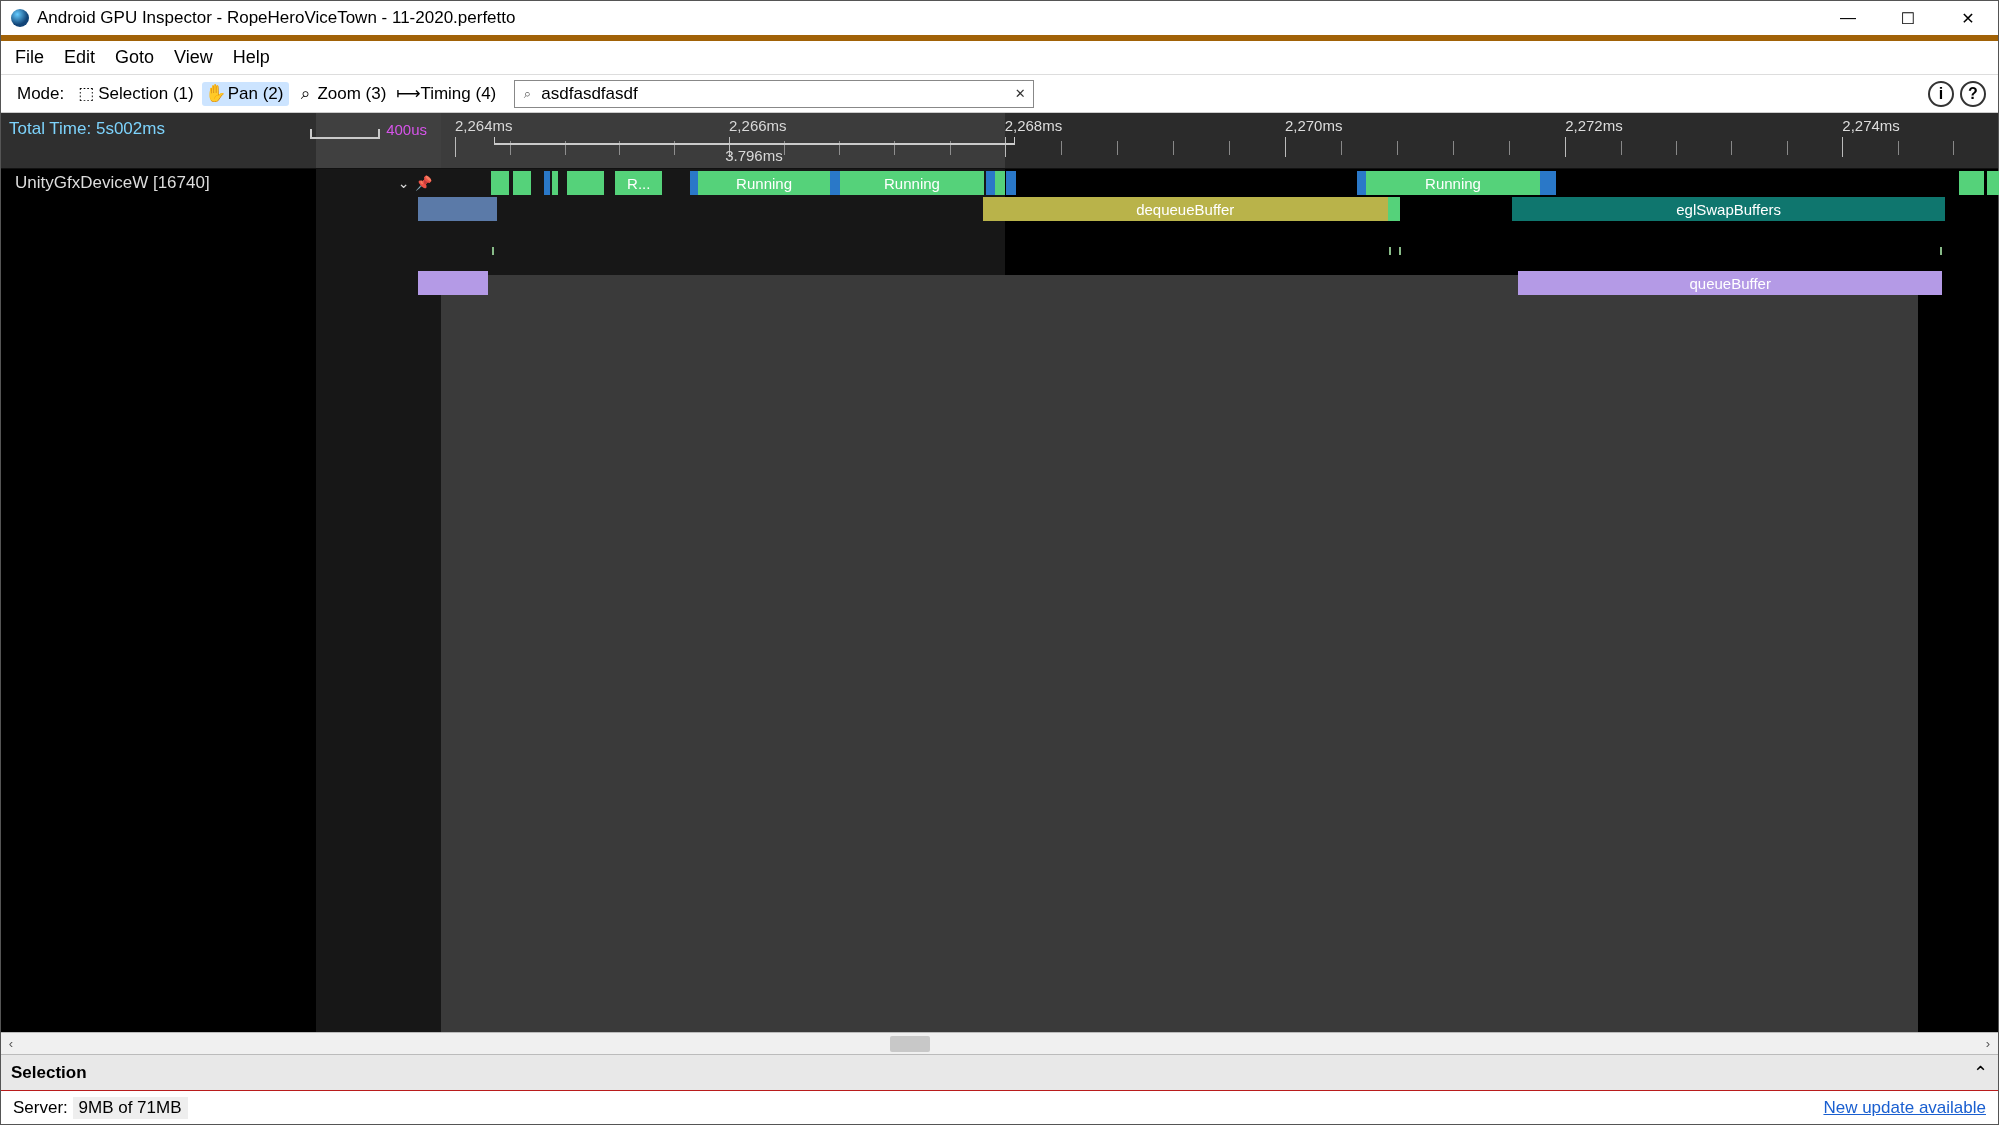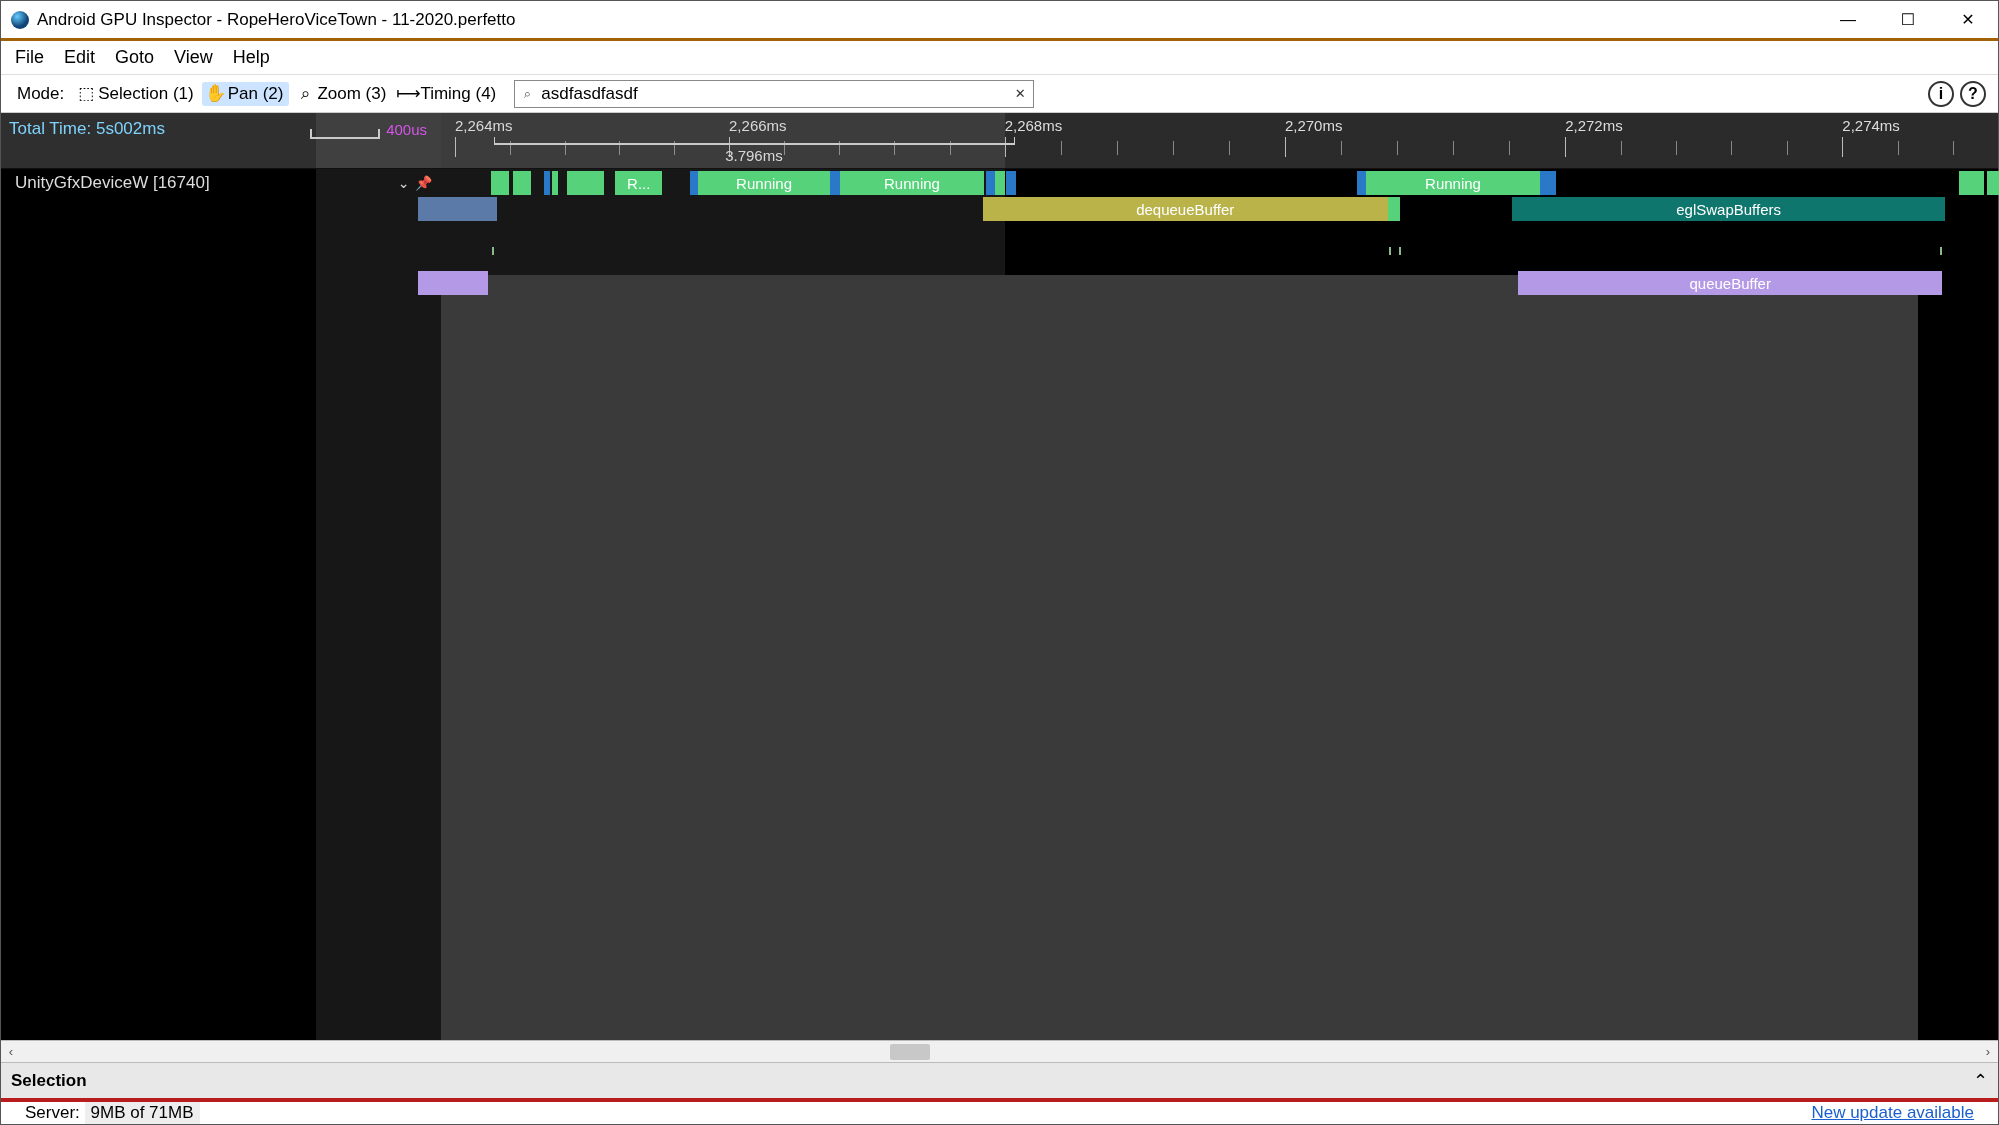--- a/index.html
+++ b/index.html
@@ -1,20 +1,20 @@
 <!DOCTYPE html>
 <html><head>
 <meta charset="utf-8">
 <style>
   * { box-sizing: border-box; margin: 0; padding: 0; }
   html, body { width: 100%; height: 100%; font-family: "Segoe UI", Arial, sans-serif; font-size: 13px; background: #fff; overflow: hidden; }
   .window { display: flex; flex-direction: column; width: 1999px; height: 1125px; border: 1px solid #555; transform-origin: top left; }
 
   
-  .titlebar { display: flex; align-items: center; height: 40px; background: #fff; border-bottom: 3px solid #a16207; }
+  .titlebar { display: flex; align-items: center; height: 40px; background: #fff; border-bottom: 6px solid #a16207; }
   .titlebar .appicon { width: 18px; height: 18px; border-radius: 50%; background: radial-gradient(circle at 35% 30%, #6cf 0%, #147 60%); margin: 0 8px 0 10px; }
   .titlebar .title { flex: 0 0 auto; font-size: 17px; color: #000; }
   .titlebar .spacer { flex: 1; }
   .winbtn { width: 60px; height: 40px; display: flex; align-items: center; justify-content: center; font-size: 16px; color: #000; }
 
   
   .menubar { display: flex; align-items: center; height: 34px; padding: 0 4px; border-bottom: 1px solid #ddd; gap: 0; }
   .menubar .menuitem { padding: 4px 10px; font-size: 18px; color: #000; }
 
   
@@ -62,21 +62,21 @@
   .hscroll { height: 22px; background: #f0f0f0; display: flex; align-items: center; position: relative; border-top:1px solid #bbb; }
   .hscroll .arrow { width: 20px; text-align: center; color: #555; }
   .hscroll .thumb { position: absolute; top: 3px; height: 16px; background: #c8c8c8; border-radius: 2px; }
 
   
   .selpanel { height: 36px; background: #e8e8e8; display: flex; align-items: center; padding: 0 10px; border-top:1px solid #bbb; }
   .selpanel .title { font-weight: bold; font-size: 17px; }
   .selpanel .chev { margin-left: auto; font-size: 18px; }
 
   
-  .statusbar { height: 26px; display: flex; align-items: center; padding: 0 24px; border-top: 4px solid #b91c1c; font-size: 17px; }
+  .statusbar { height: 34px; display: flex; align-items: center; padding: 0 12px; border-top: 1px solid #b91c1c; font-size: 17px; }
   .statusbar .mem { background: #eee; padding: 1px 6px; }
   .statusbar .update { margin-left: auto; color: #1a5fd0; text-decoration: underline; }
 </style>
 </head>
 <body>
 
 <div class="window" style="transform: scale(1);">
 
   <div class="titlebar">
     <div class="appicon"></div>

